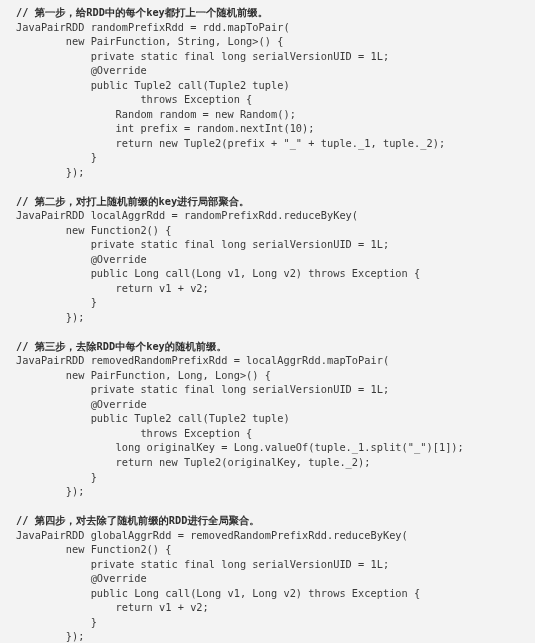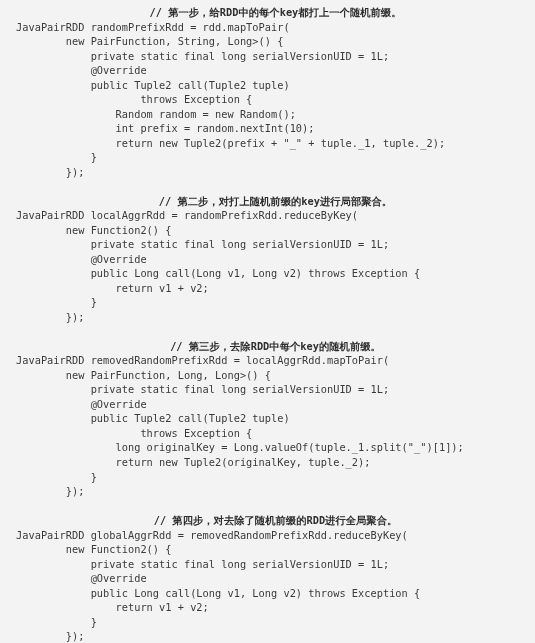--- a/index.html
+++ b/index.html
@@ -27,21 +27,20 @@
     line-height: 14.52px;
     height: 14.52px;
     color: #3a3a3a;
     white-space: pre;
     letter-spacing: 0.02px;
     -webkit-font-smoothing: antialiased;
   }
   .code-line.comment {
     color: #2e2e2e;
     font-weight: 600;
-    text-align: center;
   }
   .code-line.blank {
     color: transparent;
   }
   .block {
     display: block;
   }
 </style>
 </head>
 <body>

